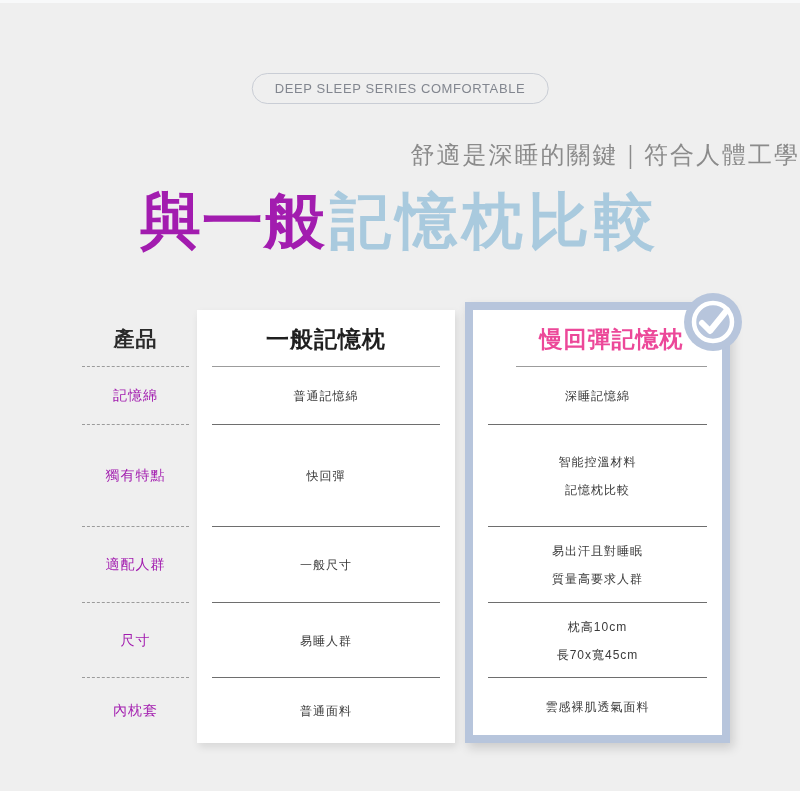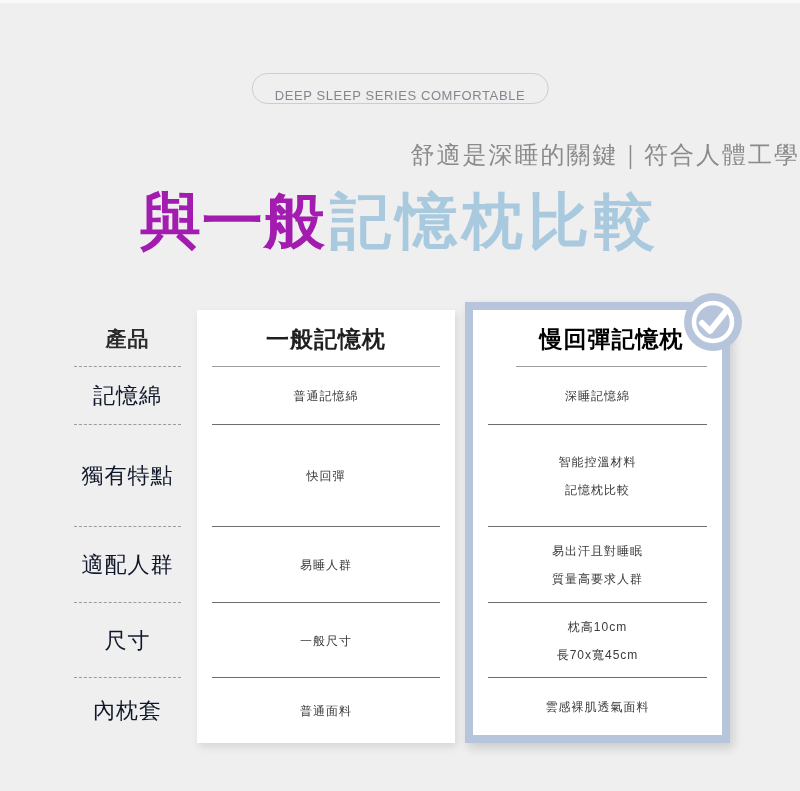--- a/index.html
+++ b/index.html
@@ -17,21 +17,21 @@
   .top-strip {
     position: absolute; top: 0; left: 0; right: 0; height: 3px;
     background: #f8f9fa;
   }
 
   
   .badge {
     position: absolute;
     top: 73px; left: 50%; transform: translateX(-50%);
     height: 31px; line-height: 29px;
-    padding: 7px 22px;
+    padding: 0 22px;
     border: 1px solid #c9cdd5;
     border-radius: 16px;
     color: #82868f;
     font-size: 13px;
     letter-spacing: 0.6px;
     white-space: nowrap;
   }
 
   .subtitle {
     position: absolute;
@@ -50,29 +50,29 @@
     font-weight: bold;
     line-height: 1.15;
     white-space: nowrap;
   }
   .title-dark   { color: #a21caf; letter-spacing: 1px; }
   .title-accent { color: #a9cade; letter-spacing: 5px; margin-left: 4px; }
 
   
   .labels-col {
     position: absolute;
-    left: 68px; top: 310px;
+    left: 76px; top: 310px;
     width: 119px; height: 433px;
     display: grid;
     grid-template-rows: 57px 58px 102px 76px 75px 65px;
   }
   .lcell {
     position: relative;
     display: flex; align-items: center; justify-content: center;
-    font-size: 22px; color: #0f172a;
+    font-size: 14px; color: #a21caf;
     letter-spacing: 1px;
   }
   .lcell.head { font-size: 21px; font-weight: bold; color: #2a2a2a; }
   .lcell:not(:last-child)::after {
     content: ""; position: absolute; left: 6px; right: 6px; bottom: 0;
     border-bottom: 1px dashed #9b9b9b;
   }
 
   .card-plain {
     position: absolute;
@@ -101,21 +101,21 @@
     line-height: 28px;
     letter-spacing: 1px;
     text-align: center;
   }
   .ccell:not(:last-child)::after {
     content: ""; position: absolute; left: 15px; right: 15px; bottom: 0;
     height: 1px; background: #6e6e6e;
   }
   .ccell.chead { font-size: 23px; font-weight: bold; color: #1f1f1f; letter-spacing: 1px; }
   .ccell.chead::after { background: #9c9c9c; }
-  .card-highlight .ccell.chead { color: #000000; margin-left: 28px; }
+  .card-highlight .ccell.chead { color: #ec4899; margin-left: 28px; }
 
   .check-badge {
     position: absolute;
     left: 684px; top: 293px;
     width: 58px; height: 58px;
   }
 </style>
 </head>
 <body>
 
@@ -141,24 +141,24 @@
 
   <div class="card-plain">
     <div class="ccell chead">一般記憶枕</div>
     <div class="ccell">
       <span>普通記憶綿</span>
     </div>
     <div class="ccell">
       <span>快回彈</span>
     </div>
     <div class="ccell">
-      <span>易睡人群</span>
+      <span>一般尺寸</span>
     </div>
     <div class="ccell">
-      <span>一般尺寸</span>
+      <span>易睡人群</span>
     </div>
     <div class="ccell">
       <span>普通面料</span>
     </div>
   </div>
 
   <div class="card-highlight">
     <div class="ccell chead">慢回彈記憶枕</div>
     <div class="ccell">
       <span>深睡記憶綿</span>

